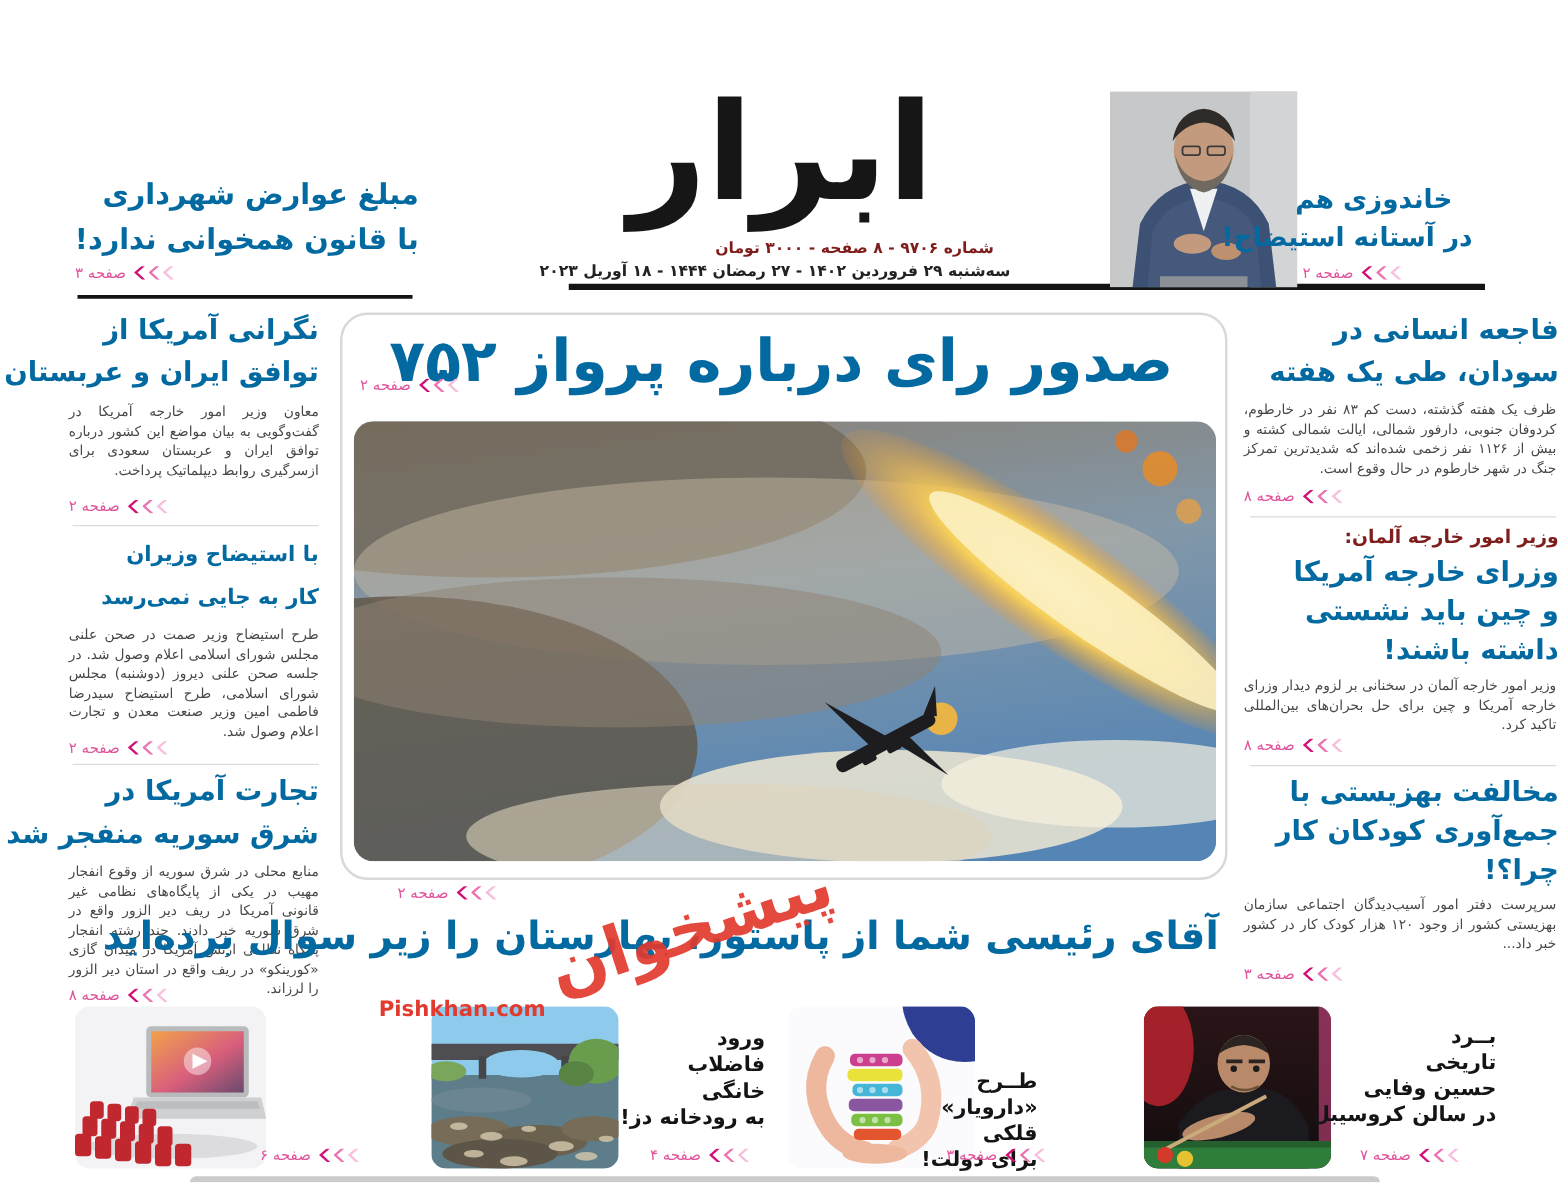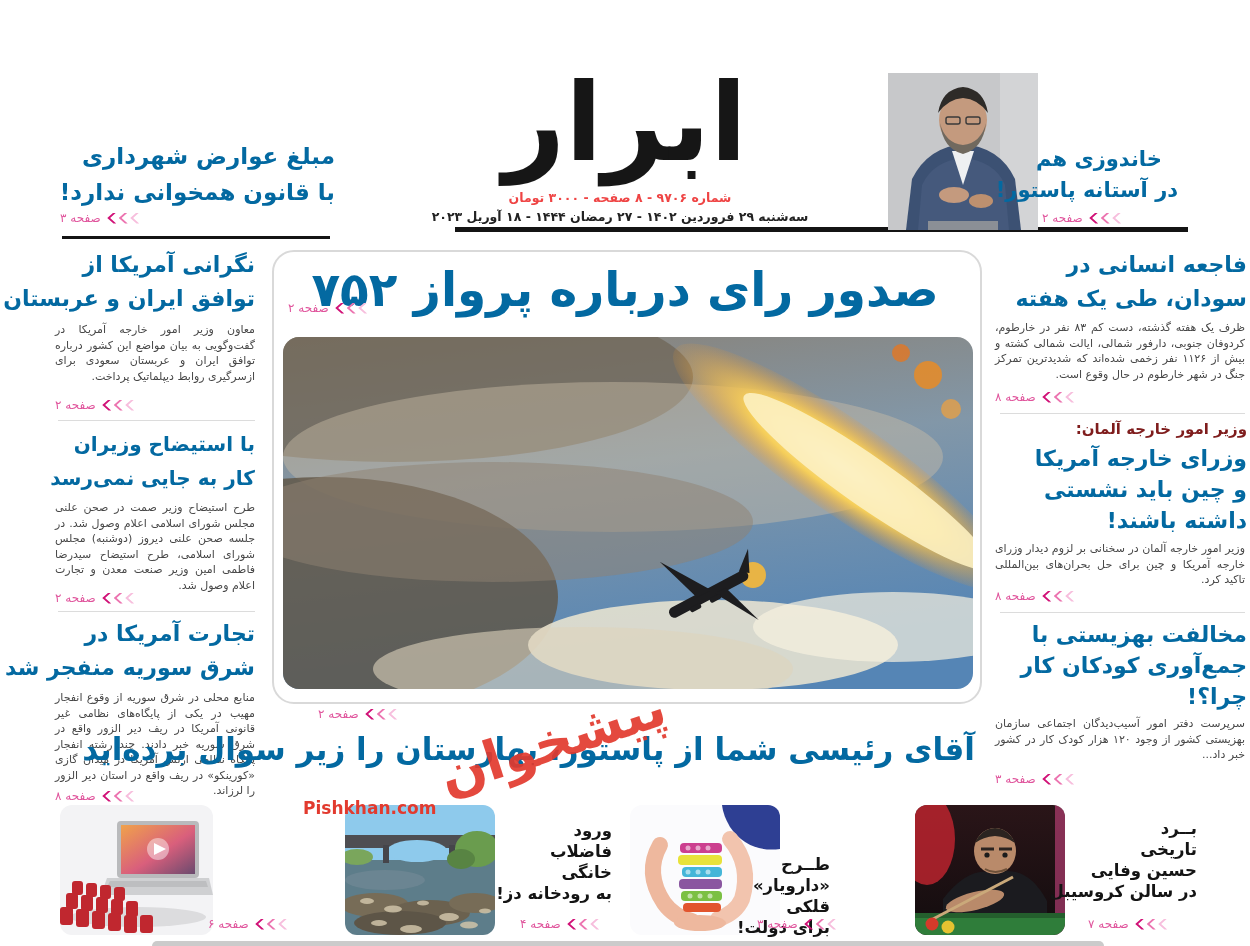--- a/index.html
+++ b/index.html
@@ -23,21 +23,21 @@
   .right{text-align:right;}
   .wm{position:absolute;color:#e23a2e;font-weight:bold;z-index:6;}
   svg{display:block;}
 </style>
 </head>
 <body>
 
 <div class="page">
 
   <div class="abs" style="left:430px;top:52px;width:390px;height:148px;text-align:center;font-size:108px;line-height:142px;font-weight:bold;">ابرار</div>
-  <div class="abs" style="left:445px;top:190px;width:350px;text-align:center;font-size:12.5px;font-weight:600;white-space:nowrap;color:#ef4444;">شماره ۹۷۰۶ - ۸ صفحه - ۳۰۰۰ تومان</div>
+  <div class="abs" style="left:445px;top:190px;width:350px;font-size:12.5px;font-weight:600;white-space:nowrap;color:#7f1d1d;">شماره ۹۷۰۶ - ۸ صفحه - ۳۰۰۰ تومان</div>
   <div class="abs" style="left:430px;top:209px;width:380px;text-align:center;font-size:12.5px;font-weight:600;white-space:nowrap;color:#222;">سه‌شنبه ۲۹ فروردین ۱۴۰۲ - ۲۷ رمضان ۱۴۴۴ - ۱۸ آوریل ۲۰۲۳</div>
   <div class="rule" style="left:455px;top:227px;width:733px;height:5px;"></div>
 
   <div class="abs hl right" style="left:50px;top:138px;width:285px;font-size:23px;line-height:36px;">مبلغ عوارض شهرداری
 با قانون همخوانی ندارد!</div>
   <div class="pmarker" style="left:60px;top:211px;">
     <span class="ptxt">صفحه ۳</span>
     <span class="chv c1"></span>
     <span class="chv c2"></span>
     <span class="chv c3"></span>
@@ -55,21 +55,21 @@
       <path d="M50,40 Q54,16 75,14 Q96,16 100,40 Q90,26 75,25 Q60,26 50,40 Z" fill="#2e2b28"></path>
       <path d="M52,50 Q55,76 75,81 Q95,76 98,50 Q93,70 75,72 Q57,70 52,50 Z" fill="#70695f"></path>
       <rect x="58" y="44" width="14" height="7" rx="2" fill="none" stroke="#3a3a3a" stroke-width="1.4"></rect>
       <rect x="78" y="44" width="14" height="7" rx="2" fill="none" stroke="#3a3a3a" stroke-width="1.4"></rect>
       <ellipse cx="66" cy="122" rx="15" ry="8" fill="#c49a7e"></ellipse>
       <ellipse cx="93" cy="128" rx="12" ry="7" fill="#bd906f"></ellipse>
       <rect x="40" y="148" width="70" height="9" fill="#8b8f96"></rect>
     </svg>
   </div>
   <div class="abs hl center" style="left:1020px;top:144px;width:158px;font-size:21px;line-height:31px;">خاندوزی هم
-در آستانه پاستور!</div>
+در آستانه استیضاح!</div>
   <div class="pmarker" style="left:1042px;top:211px;">
     <span class="ptxt">صفحه ۲</span>
     <span class="chv c1"></span>
     <span class="chv c2"></span>
     <span class="chv c3"></span>
   </div>
 
   <div class="abs" style="left:272px;top:250px;width:706px;height:450px;border:2px solid #d9d9d9;border-radius:22px;"></div>
   <div class="abs hl center" style="left:300px;top:259px;width:650px;font-size:47px;line-height:62px;z-index:2;">صدور رای درباره پرواز ۷۵۲</div>
   <div class="pmarker" style="left:288px;top:301px;z-index:3;">
@@ -123,21 +123,21 @@
 توافق ایران و عربستان</div>
   <div class="abs body-txt" style="left:55px;top:322px;width:200px;">معاون وزیر امور خارجه آمریکا در گفت‌وگویی به بیان مواضع این کشور درباره توافق ایران و عربستان سعودی برای ازسرگیری روابط دیپلماتیک پرداخت.</div>
   <div class="pmarker" style="left:55px;top:398px;">
     <span class="ptxt">صفحه ۲</span>
     <span class="chv c1"></span>
     <span class="chv c2"></span>
     <span class="chv c3"></span>
   </div>
   <div class="sep" style="left:58px;top:420px;width:197px;"></div>
 
-  <div class="abs hl right" style="left:38px;top:427px;width:217px;font-size:20px;line-height:34px;">با استیضاح وزیران
+  <div class="abs hl right" style="left:38px;top:427px;width:217px;font-size:17px;line-height:34px;">با استیضاح وزیران
 کار به جایی نمی‌رسد</div>
   <div class="abs body-txt" style="left:55px;top:500px;width:200px;">طرح استیضاح وزیر صمت در صحن علنی مجلس شورای اسلامی اعلام وصول شد. در جلسه صحن علنی دیروز (دوشنبه) مجلس شورای اسلامی، طرح استیضاح سیدرضا فاطمی امین وزیر صنعت معدن و تجارت اعلام وصول شد.</div>
   <div class="pmarker" style="left:55px;top:591px;">
     <span class="ptxt">صفحه ۲</span>
     <span class="chv c1"></span>
     <span class="chv c2"></span>
     <span class="chv c3"></span>
   </div>
   <div class="sep" style="left:58px;top:611px;width:197px;"></div>
 

